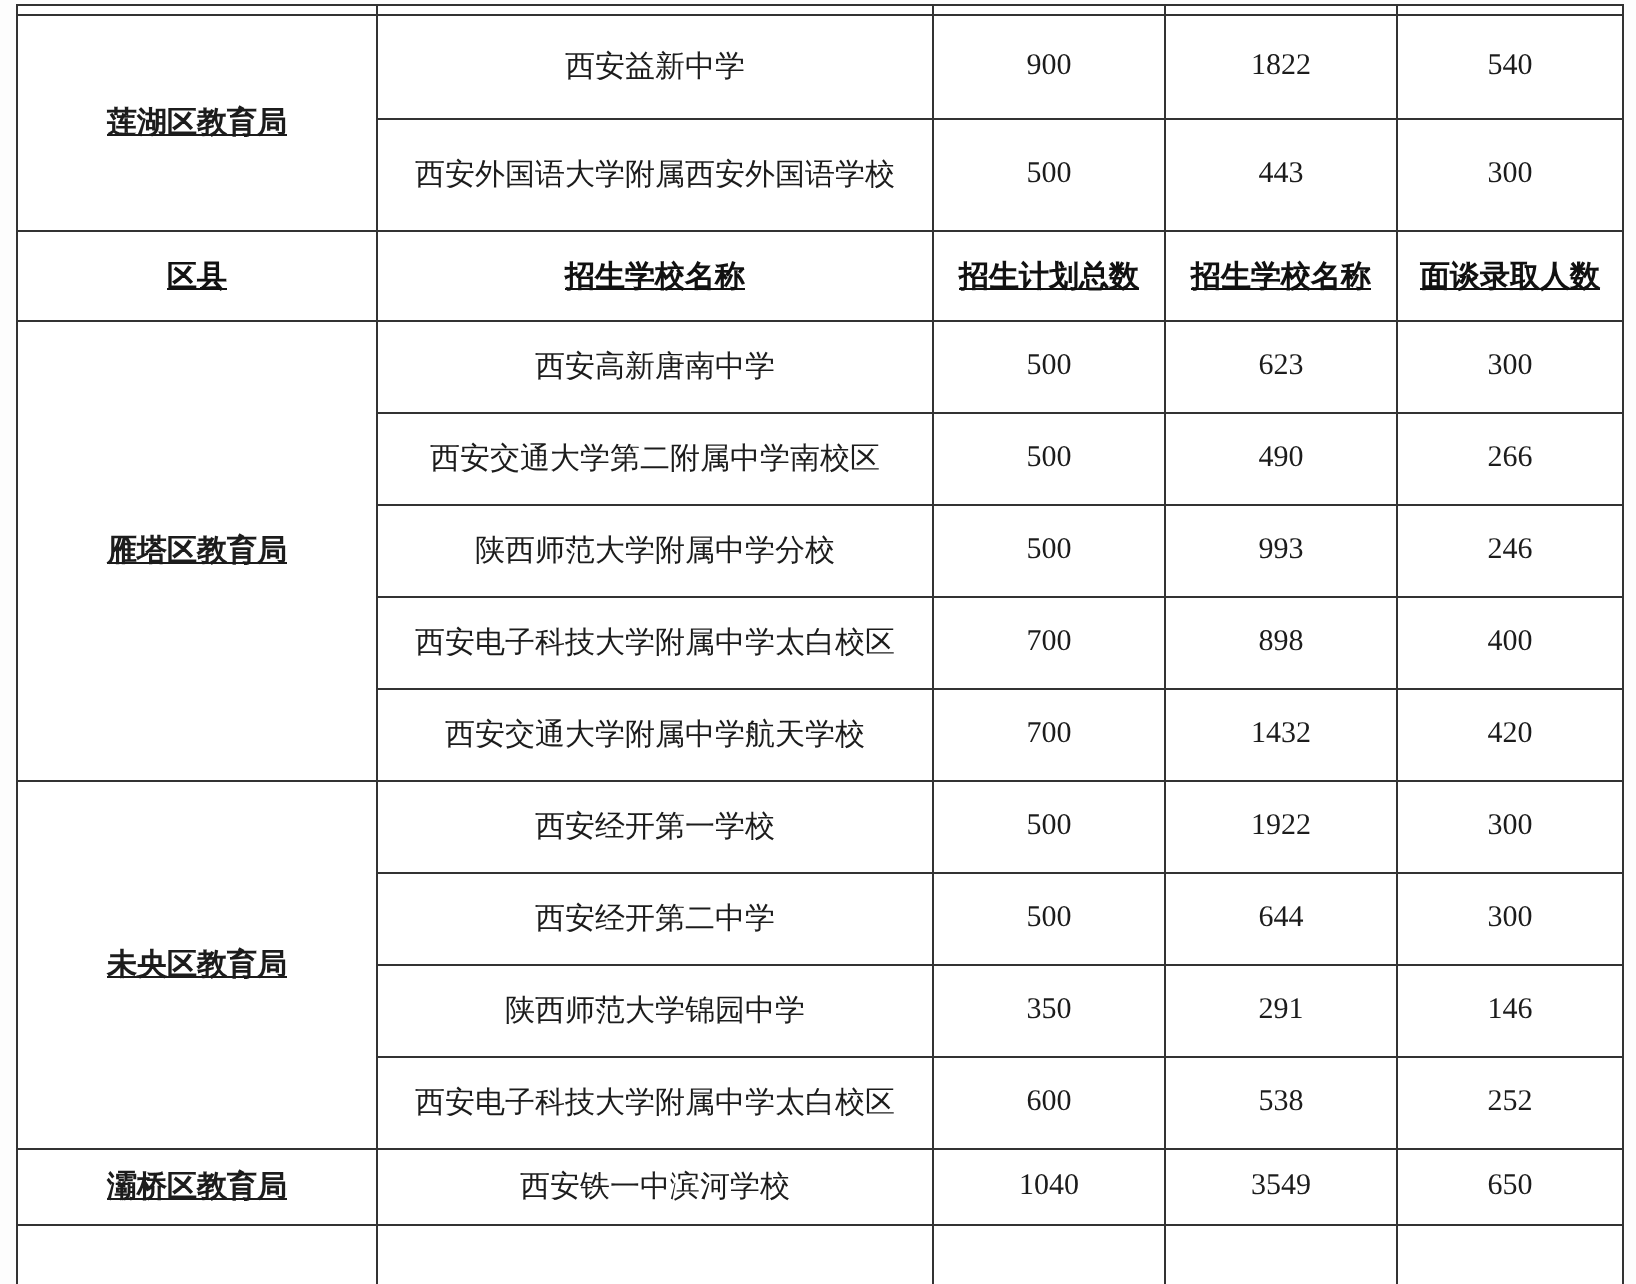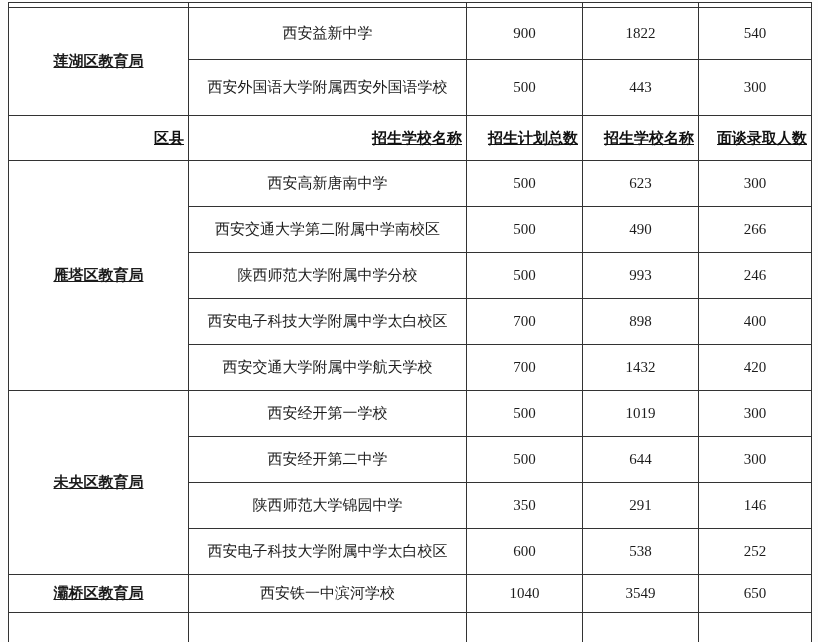--- a/index.html
+++ b/index.html
@@ -30,21 +30,21 @@
   }
   col.c-district { width: 180px; }
   col.c-school   { width: 278px; }
   col.c-plan     { width: 116px; }
   col.c-applied  { width: 116px; }
   col.c-admitted { width: 113px; }
 
   tr.r-sliver td { height: 5px; border-top: 1px solid #333; }
   tr.r-tall1 td  { height: 52px; }
   tr.r-tall2 td  { height: 56px; }
-  tr.r-head td   { height: 45px; text-align: right; }
+  tr.r-head td   { height: 45px; }
   tr.r-std td    { height: 46px; }
   tr.r-last td   { height: 38px; }
   tr.r-partial td{ height: 40px; }
 
   td.district, tr.r-head td {
     font-weight: bold;
     font-size: 15px;
     color: #111111;
     text-decoration: underline;
   }
@@ -123,21 +123,21 @@
       <td>西安交通大学附属中学航天学校</td>
       <td class="num">700</td>
       <td class="num">1432</td>
       <td class="num">420</td>
     </tr>
 
     <tr class="r-std">
       <td class="district" rowspan="4">未央区教育局</td>
       <td>西安经开第一学校</td>
       <td class="num">500</td>
-      <td class="num">1019</td>
+      <td class="num">1922</td>
       <td class="num">300</td>
     </tr>
     <tr class="r-std">
       <td>西安经开第二中学</td>
       <td class="num">500</td>
       <td class="num">644</td>
       <td class="num">300</td>
     </tr>
     <tr class="r-std">
       <td>陕西师范大学锦园中学</td>

